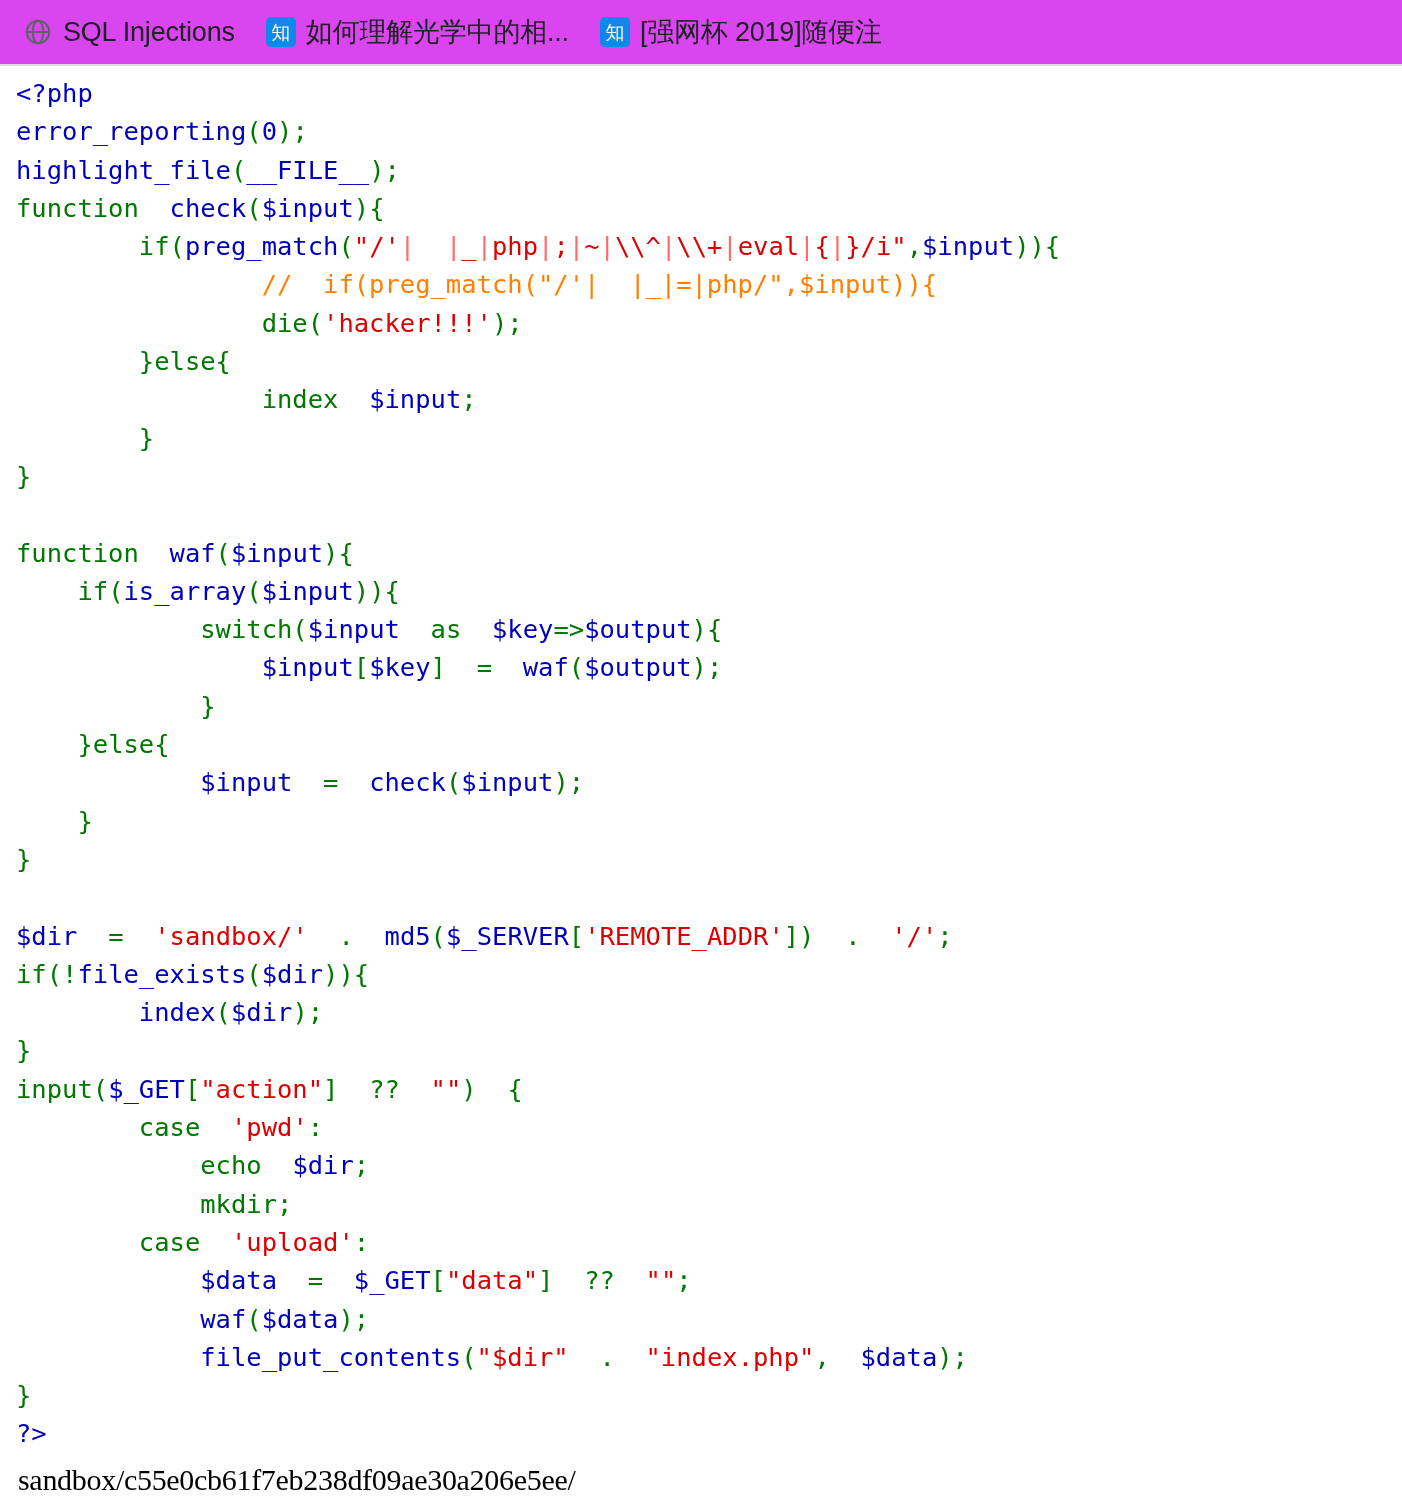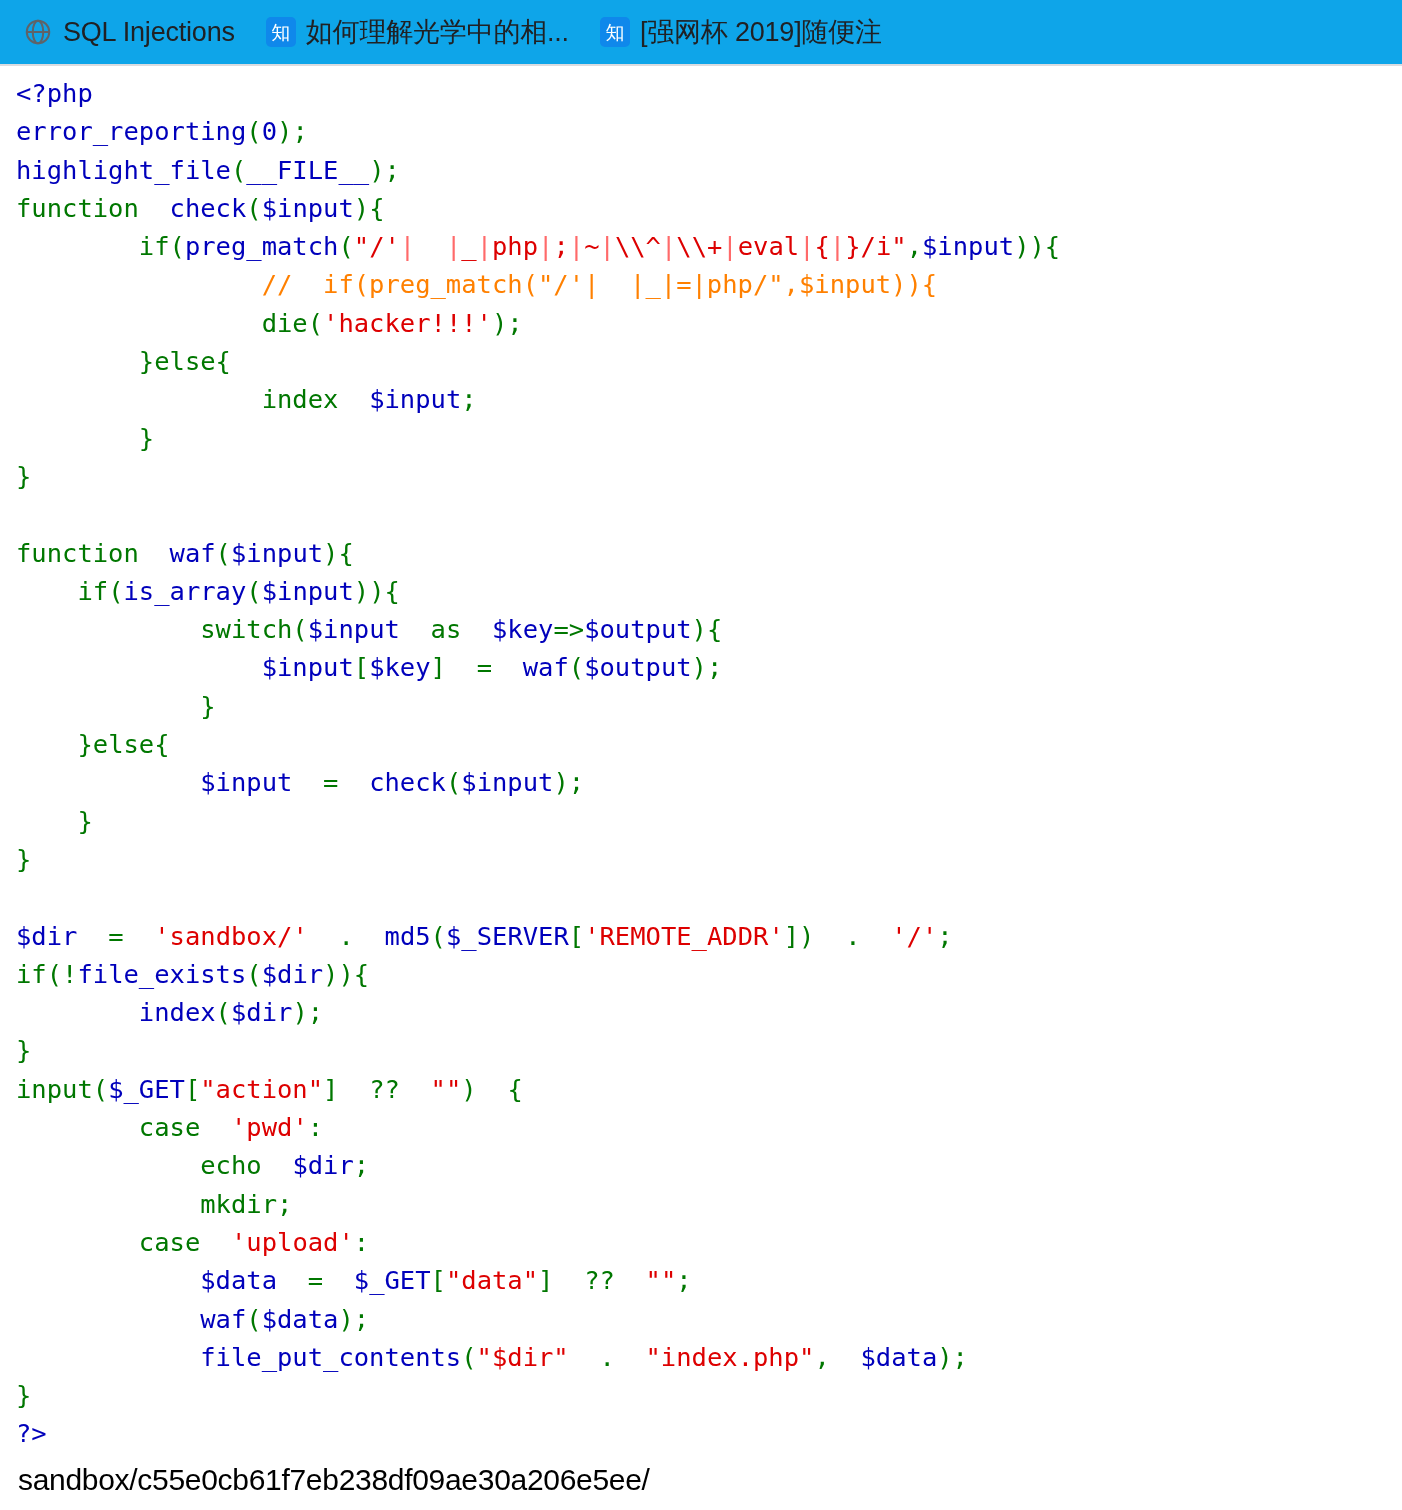--- a/index.html
+++ b/index.html
@@ -15,21 +15,21 @@
     overflow: hidden;
   }
 
   
   #bookmarks-bar {
     height: 66px;
     box-sizing: border-box;
     display: flex;
     align-items: center;
     padding: 0 0 0 18px;
-    background: #0ea5e9;
+    background: #d946ef;
     border-bottom: 2px solid #dadce0;
     white-space: nowrap;
     overflow: hidden;
   }
   .bookmark {
     display: flex;
     align-items: center;
     gap: 9px;
     padding: 4px 10px 4px 4px;
     margin-right: 16px;
@@ -82,21 +82,21 @@
   .kw   { color: #007700; }   
   .id   { color: #0000BB; }   
   .str  { color: #DD0000; }   
   .cmt  { color: #FF8000; }   
   .sep  { color: #FF6A6A; }   
 
   #sandbox-path {
     padding: 10px 0 0 18px;
     font-size: 30px;
     color: #000000;
-    font-family: Liberation Sans, sans-serif;
+    font-family: Liberation Serif, serif;
     letter-spacing: -0.3px;
   }
 </style>
 </head>
 <body>
 
 <div id="bookmarks-bar">
     <div class="bookmark">
       <span class="bm-icon">
         <svg width="30" height="30" viewBox="0 0 24 24" fill="none" stroke="#5f6368" stroke-width="1.6">

